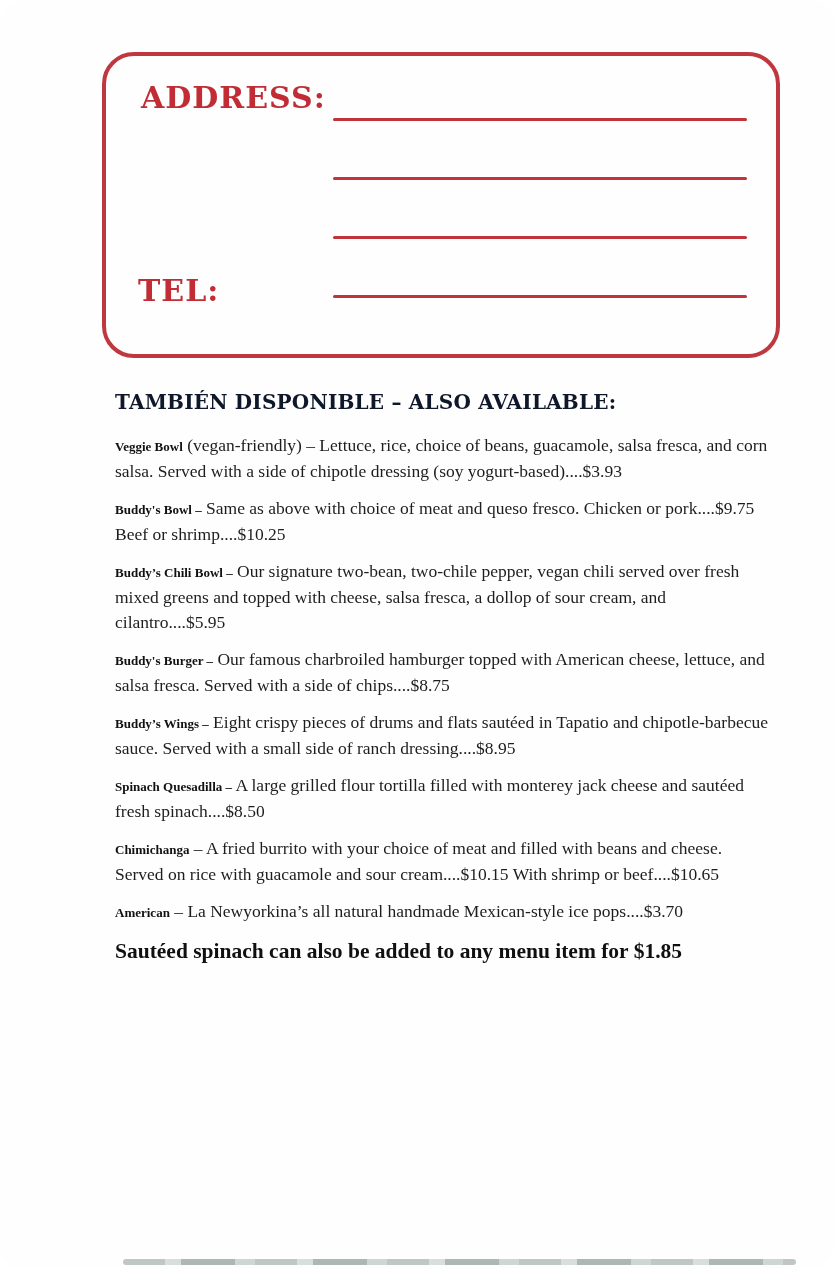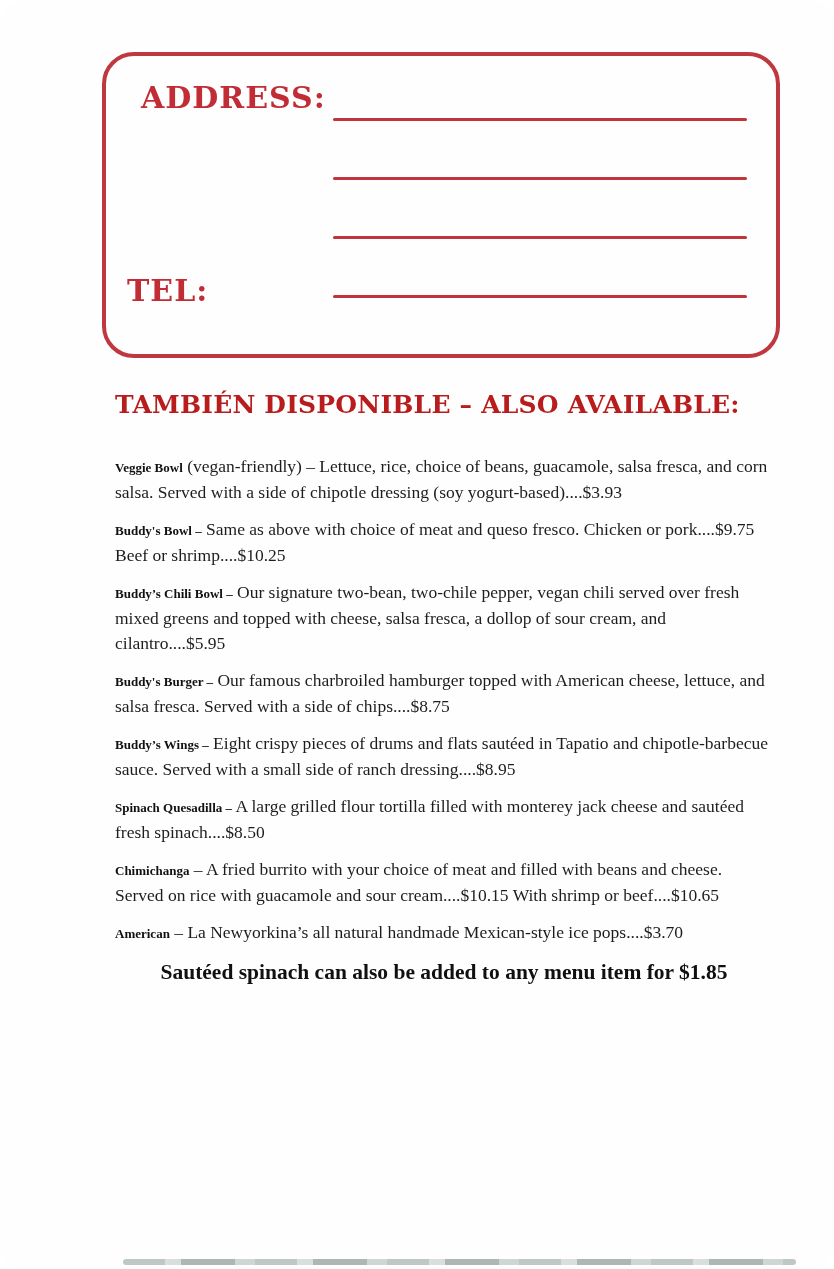--- a/index.html
+++ b/index.html
@@ -30,21 +30,21 @@
   }
   .card-label {
     position: absolute;
     font-family: "DejaVu Serif", serif;
     font-weight: bold;
     font-size: 30px;
     letter-spacing: 1px;
     color: #c22d35;
   }
   .card-label.address { left: 35px; top: 24px; }
-  .card-label.tel     { left: 21px; top: 217px; }
+  .card-label.tel     { left: 32px; top: 217px; }
   .write-line {
     position: absolute;
     left: 227px;
     width: 414px;
     height: 3px;
     background: #c2343b;
     border-radius: 2px;
   }
   .write-line.l1 { top: 62px; }
   .write-line.l2 { top: 121px; }
@@ -54,45 +54,44 @@
   
   .menu {
     position: absolute;
     left: 115px;
     top: 390px;
     width: 658px;
   }
   .menu-heading {
     font-family: "DejaVu Serif", serif;
     font-weight: bold;
-    font-size: 25px;
+    font-size: 20px;
     letter-spacing: 0.2px;
-    color: #b91c1c;
+    color: #0f172a;
     white-space: nowrap;
-    margin-bottom: 35px;
+    margin-bottom: 19px;
   }
   .item {
     font-size: 17.5px;
     line-height: 25px;
     margin-bottom: 12px;
     color: #1d1d1d;
   }
   .item-name {
     font-weight: bold;
     font-size: 13px;
     color: #111111;
   }
   .footnote {
     font-family: "Liberation Serif", serif;
     font-weight: bold;
     font-size: 21.5px;
     color: #101010;
     margin-top: 14px;
     white-space: nowrap;
-    text-align: center;
   }
 
   
   .bottom-strip {
     position: absolute;
     left: 123px;
     top: 1259px;
     width: 673px;
     height: 6px;
     background: repeating-linear-gradient(

